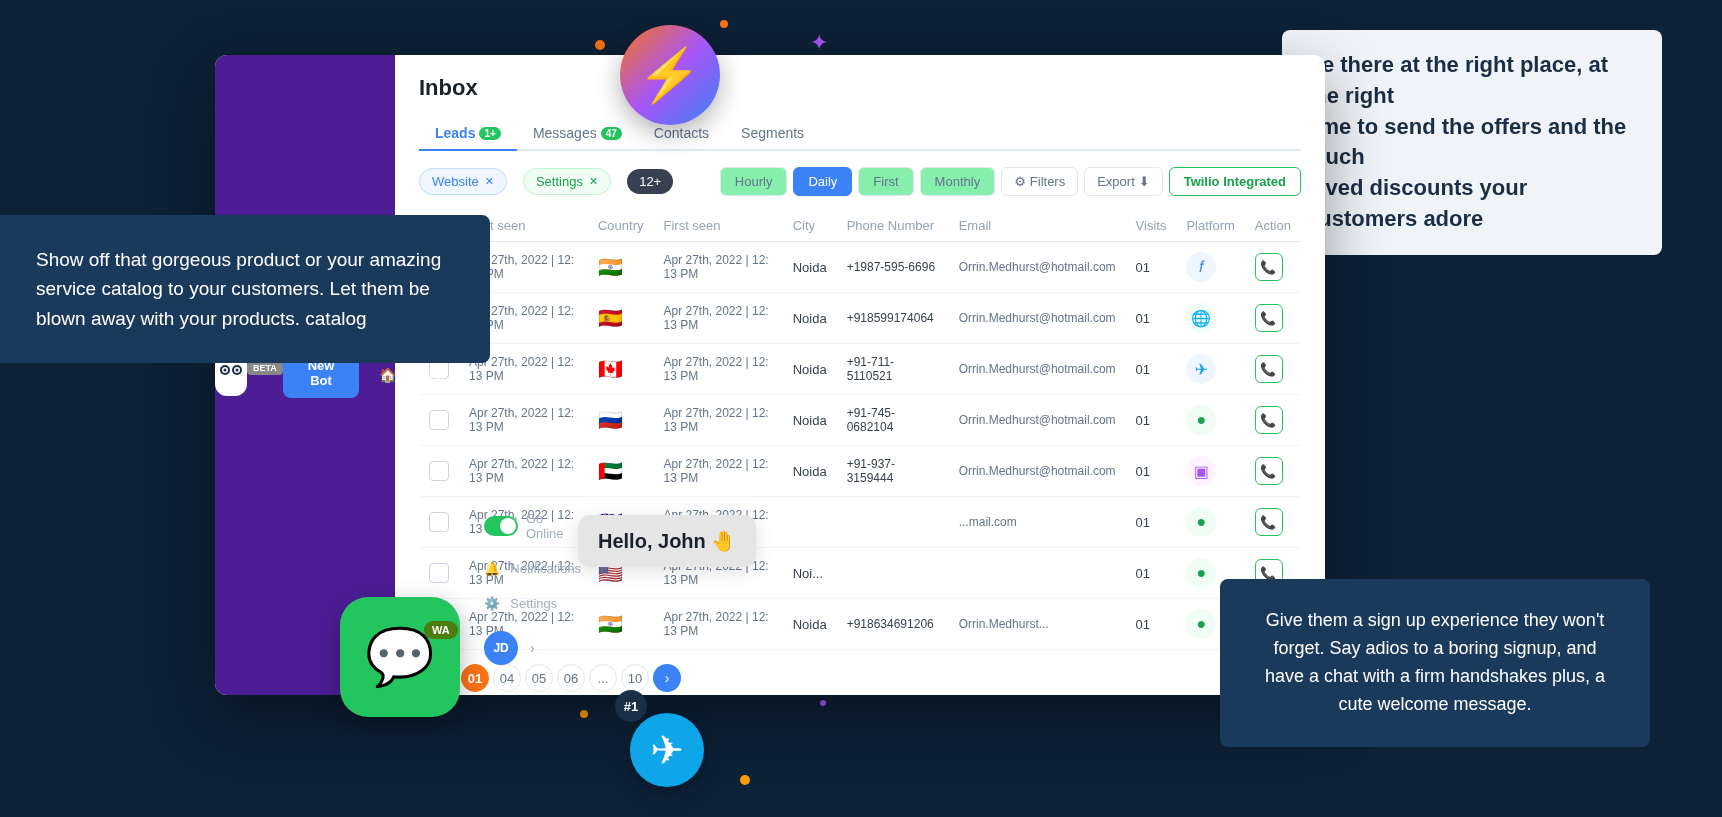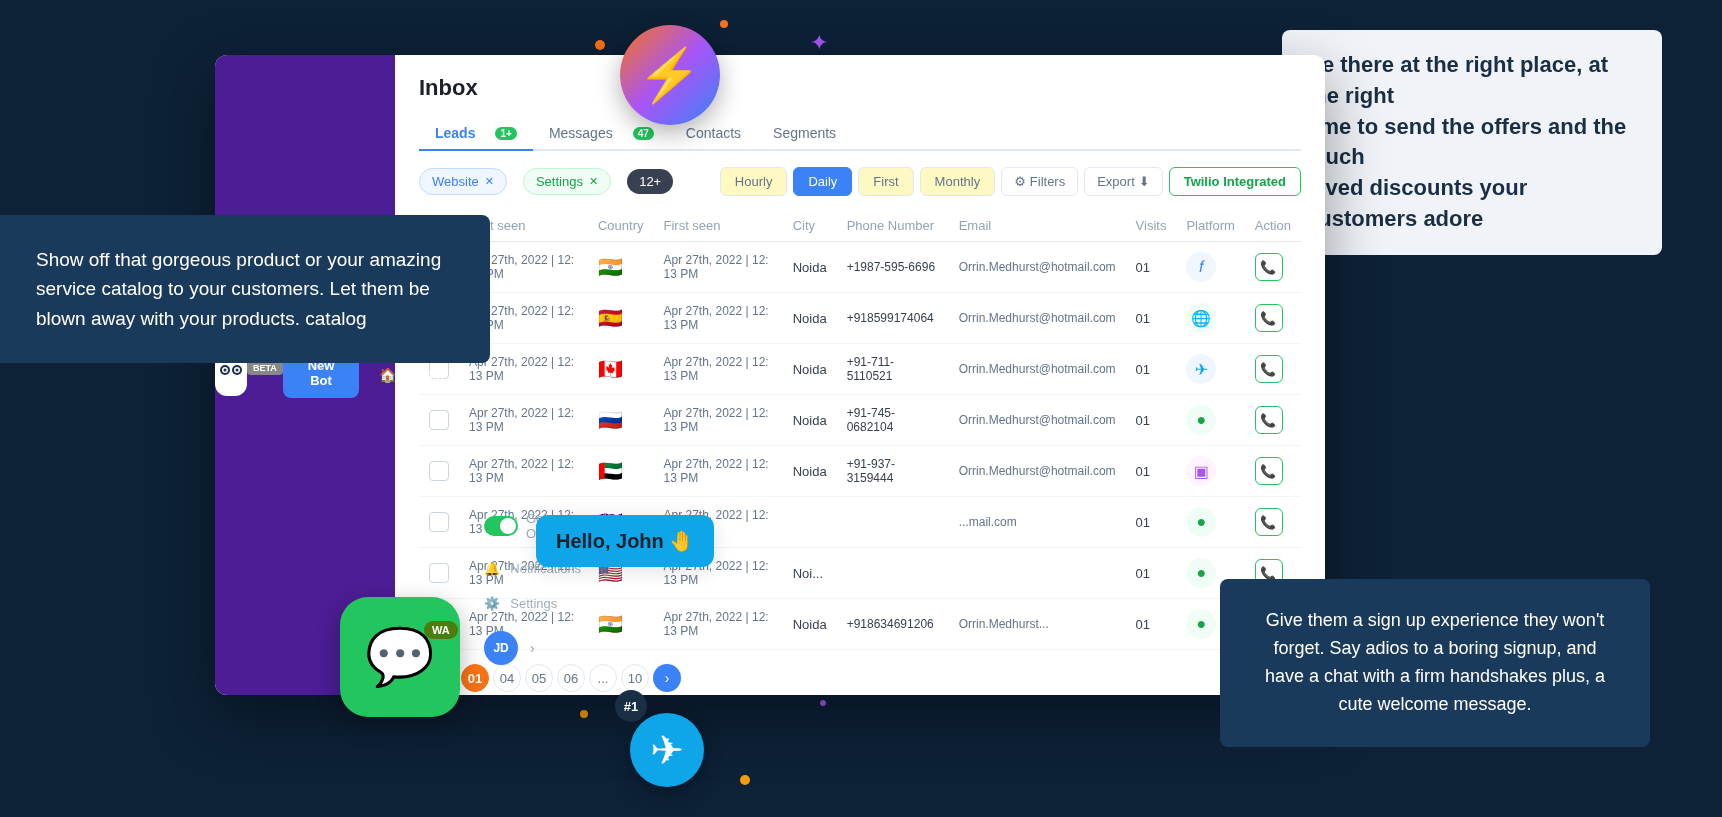--- a/index.html
+++ b/index.html
@@ -215,21 +215,21 @@
     }
 
     .tab {
       padding: 8px 16px;
       font-size: 14px;
       color: #64748b;
       cursor: pointer;
       position: relative;
       display: flex;
       align-items: center;
-      gap: 20px;
+      gap: 4px;
       justify-content: space-between;
     }
 
     .tab.active {
       color: #3b82f6;
       border-bottom: 2px solid #3b82f6;
       margin-bottom: -2px;
       font-weight: 600;
     }
 
@@ -292,21 +292,21 @@
     .filter-buttons {
       display: flex;
       gap: 6px;
       align-items: center;
     }
 
     .period-btn {
       padding: 6px 14px;
       border-radius: 6px;
       border: 1px solid #e2e8f0;
-      background: #fef9c3;
+      background: #86efac;
       font-size: 13px;
       color: #64748b;
       cursor: pointer;
     }
 
     .period-btn.active {
       background: #3b82f6;
       color: white;
       border-color: #3b82f6;
     }
@@ -524,22 +524,22 @@
       align-items: center;
       justify-content: center;
       z-index: 30;
       box-shadow: 0 6px 20px rgba(0,0,0,0.3);
     }
 
     
     .hello-popup {
       position: absolute;
       bottom: 250px;
-      left: 536px;
-      background: #0ea5e9;
+      left: 578px;
+      background: #e5e5e5;
       border-radius: 12px;
       padding: 14px 20px;
       font-size: 20px;
       font-weight: 700;
       color: #1a202c;
       z-index: 35;
       box-shadow: 0 4px 20px rgba(0,0,0,0.12);
       white-space: nowrap;
     }
 

